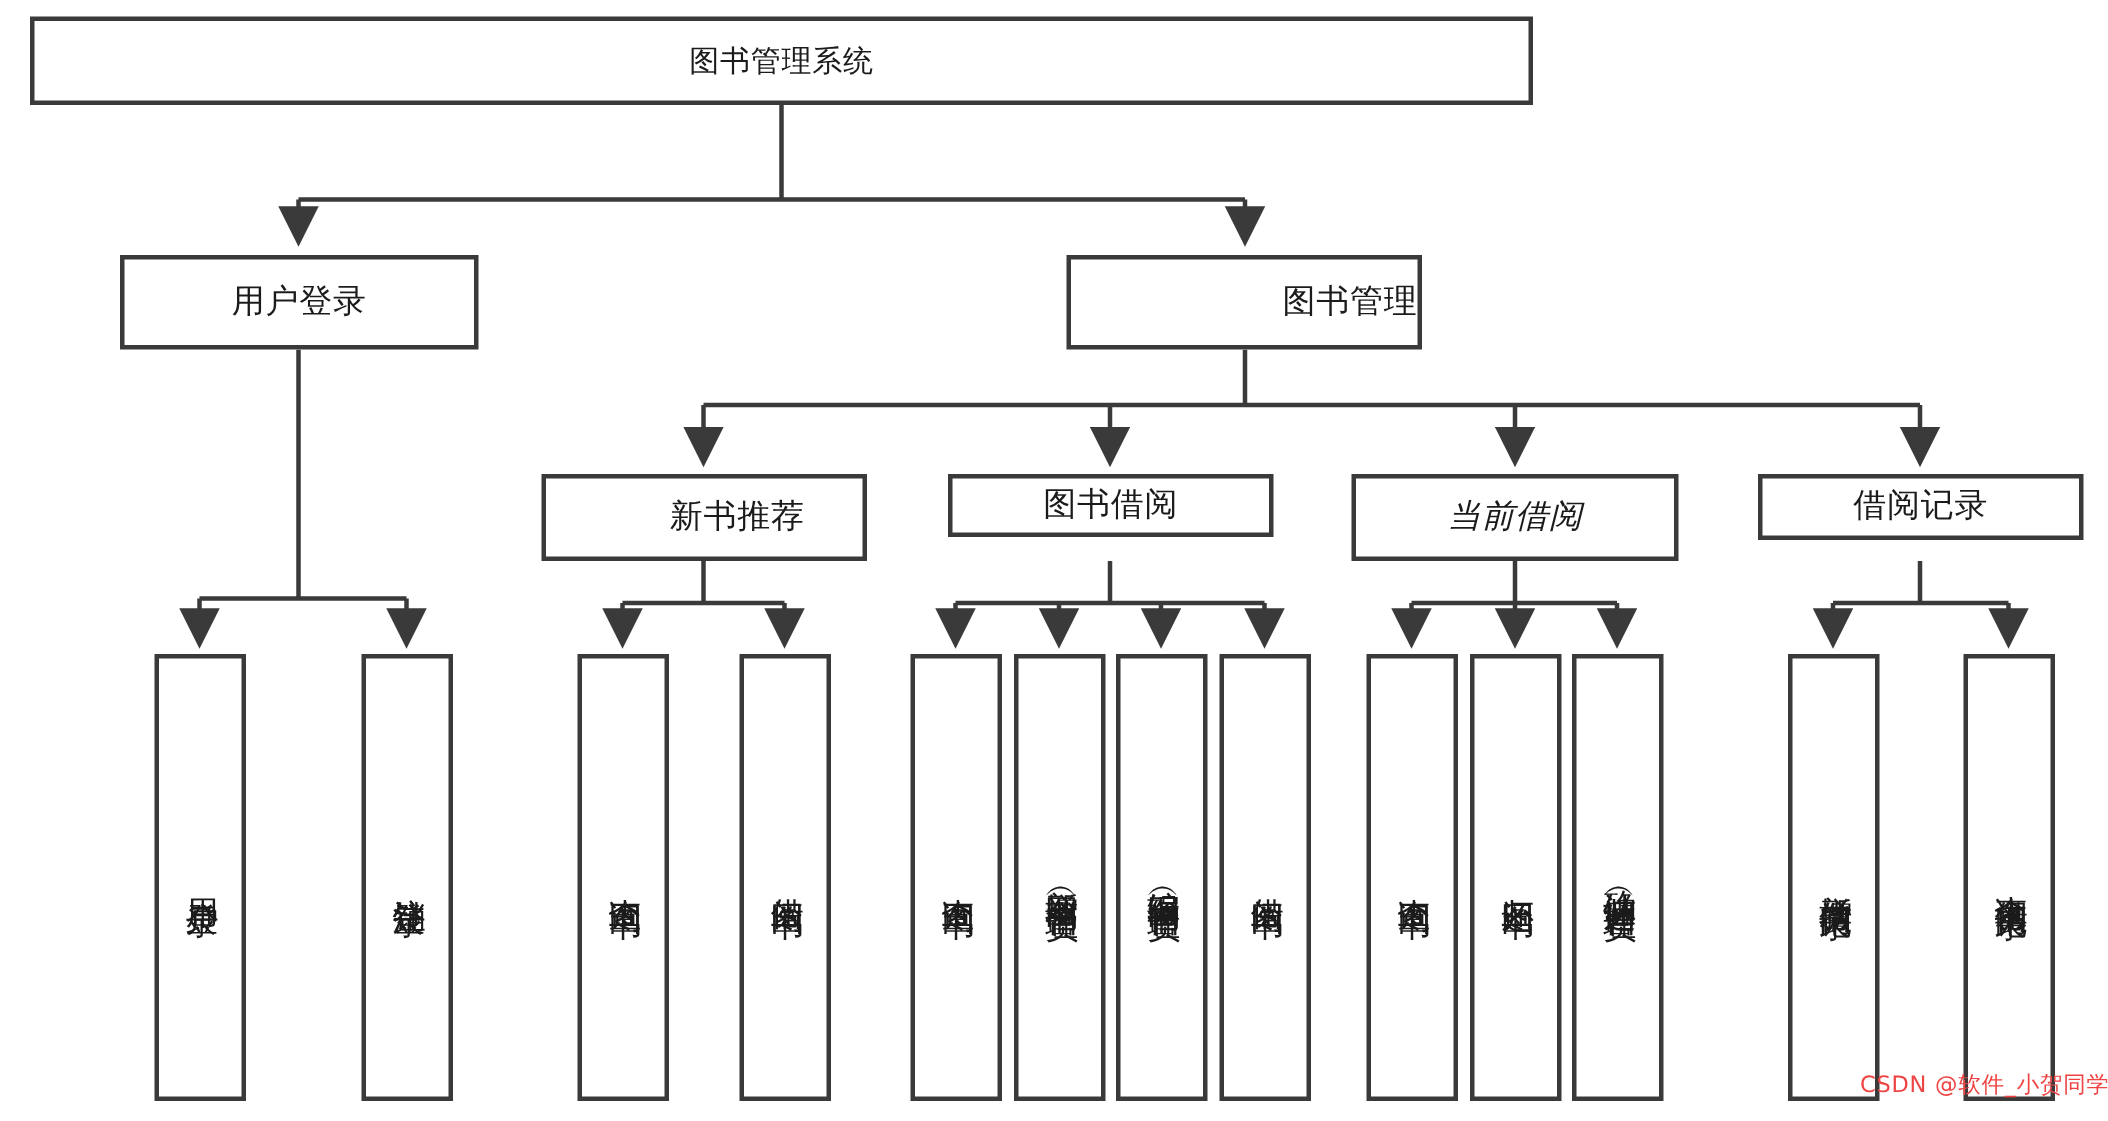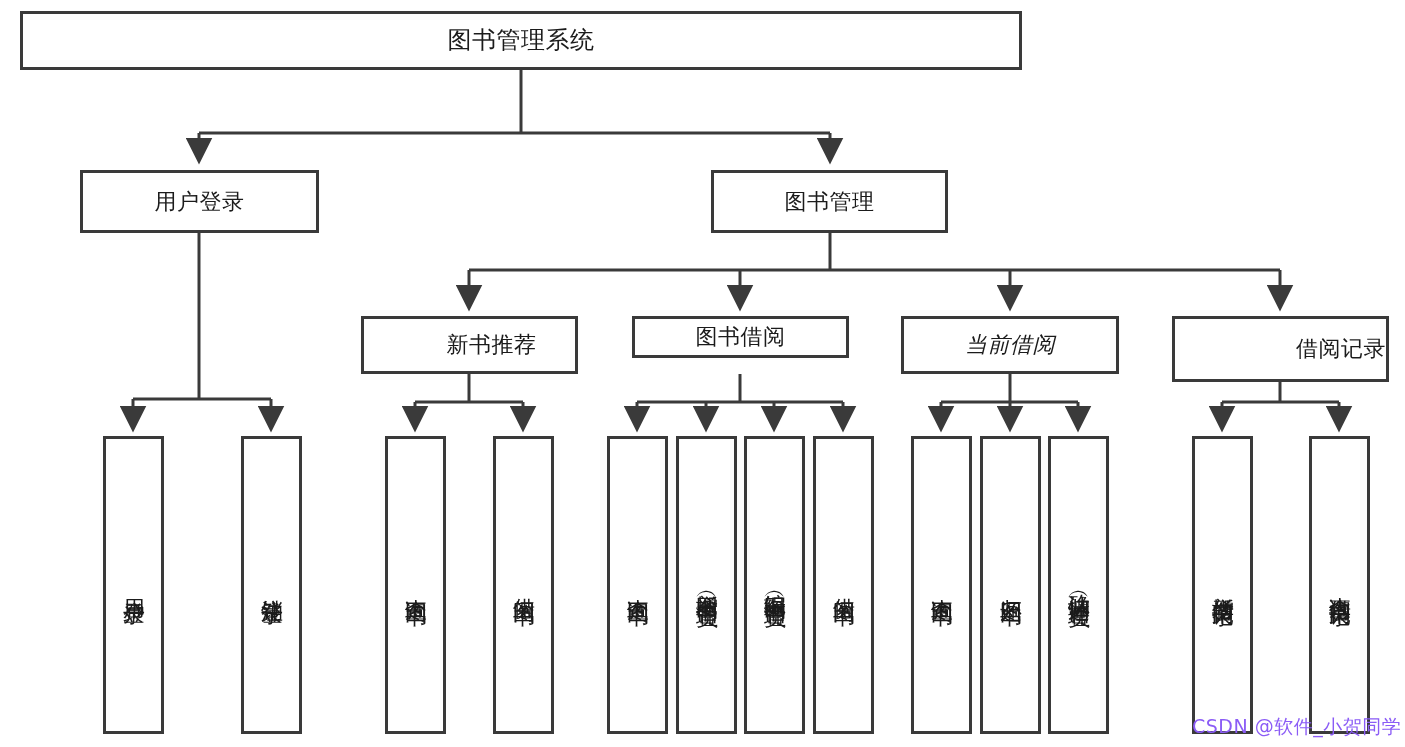--- a/index.html
+++ b/index.html
@@ -36,41 +36,42 @@
     justify-content: center;
     text-align: center;
   }
   .node .label {
     font-size: 22px;
     line-height: 1.15;
     color: #1b1b1b;
     letter-spacing: 0.5px;
     white-space: nowrap;
   }
-  .node.root .label { font-size: 24px; }
+  .node.root .label { font-size: 20px; }
   .node.leaf {
     border-width: 3px;
     align-items: center;
     justify-content: center;
   }
   .node.leaf .label {
     writing-mode: vertical-rl;
     text-orientation: upright;
     font-size: 22px;
     line-height: 1.22;
     letter-spacing: 2px;
     white-space: normal;
     max-height: 272px;
   }
   .watermark {
     position: absolute;
-    font-size: 19px;
-    color: #8b5cf6;
+    font-size: 15px;
+    color: #ef4444;
     white-space: nowrap;
     letter-spacing: 0.5px;
+    padding-left: 48px;
   }
 </style>
 </head>
 <body>
 
 <div id="canvas">
 
   <svg class="wires" viewBox="0 0 1405 747">
     <defs>
       <marker id="arrow" viewBox="0 0 12 12" refX="10" refY="6" markerWidth="9" markerHeight="9" orient="auto-start-reverse">
@@ -121,34 +122,34 @@
     </g>
   </svg>
 
   <div class="node root" style="left:20px; top:11px; width:1002px; height:59px;">
     <span class="label">图书管理系统</span>
   </div>
 
   <div class="node" style="left:80px; top:170px; width:239px; height:63px;">
     <span class="label">用户登录</span>
   </div>
-  <div class="node" style="left:711px; top:170px; width:237px; height:63px;">
+  <div class="node" style="left:711px; top:170px; width:237px; height:63px;justify-content:flex-end;">
     <span class="label">图书管理</span>
   </div>
 
   <div class="node" style="left:361px; top:316px; width:217px; height:58px;padding-left:44px;">
     <span class="label">新书推荐</span>
   </div>
   <div class="node" style="left:632px; top:316px; width:217px; height:42px;">
     <span class="label">图书借阅</span>
   </div>
   <div class="node" style="left:901px; top:316px; width:218px; height:58px;font-style:italic;">
     <span class="label">当前借阅</span>
   </div>
-  <div class="node" style="left:1172px; top:316px; width:217px; height:66px;justify-content:flex-end;">
+  <div class="node" style="left:1172px; top:316px; width:217px; height:44px;">
     <span class="label">借阅记录</span>
   </div>
 
   <div class="node leaf" style="left:103px; top:436px; width:61px; height:298px;">
     <span class="label">用户登录</span>
   </div>
   <div class="node leaf" style="left:241px; top:436px; width:61px; height:298px;">
     <span class="label">注销登录</span>
   </div>
 

